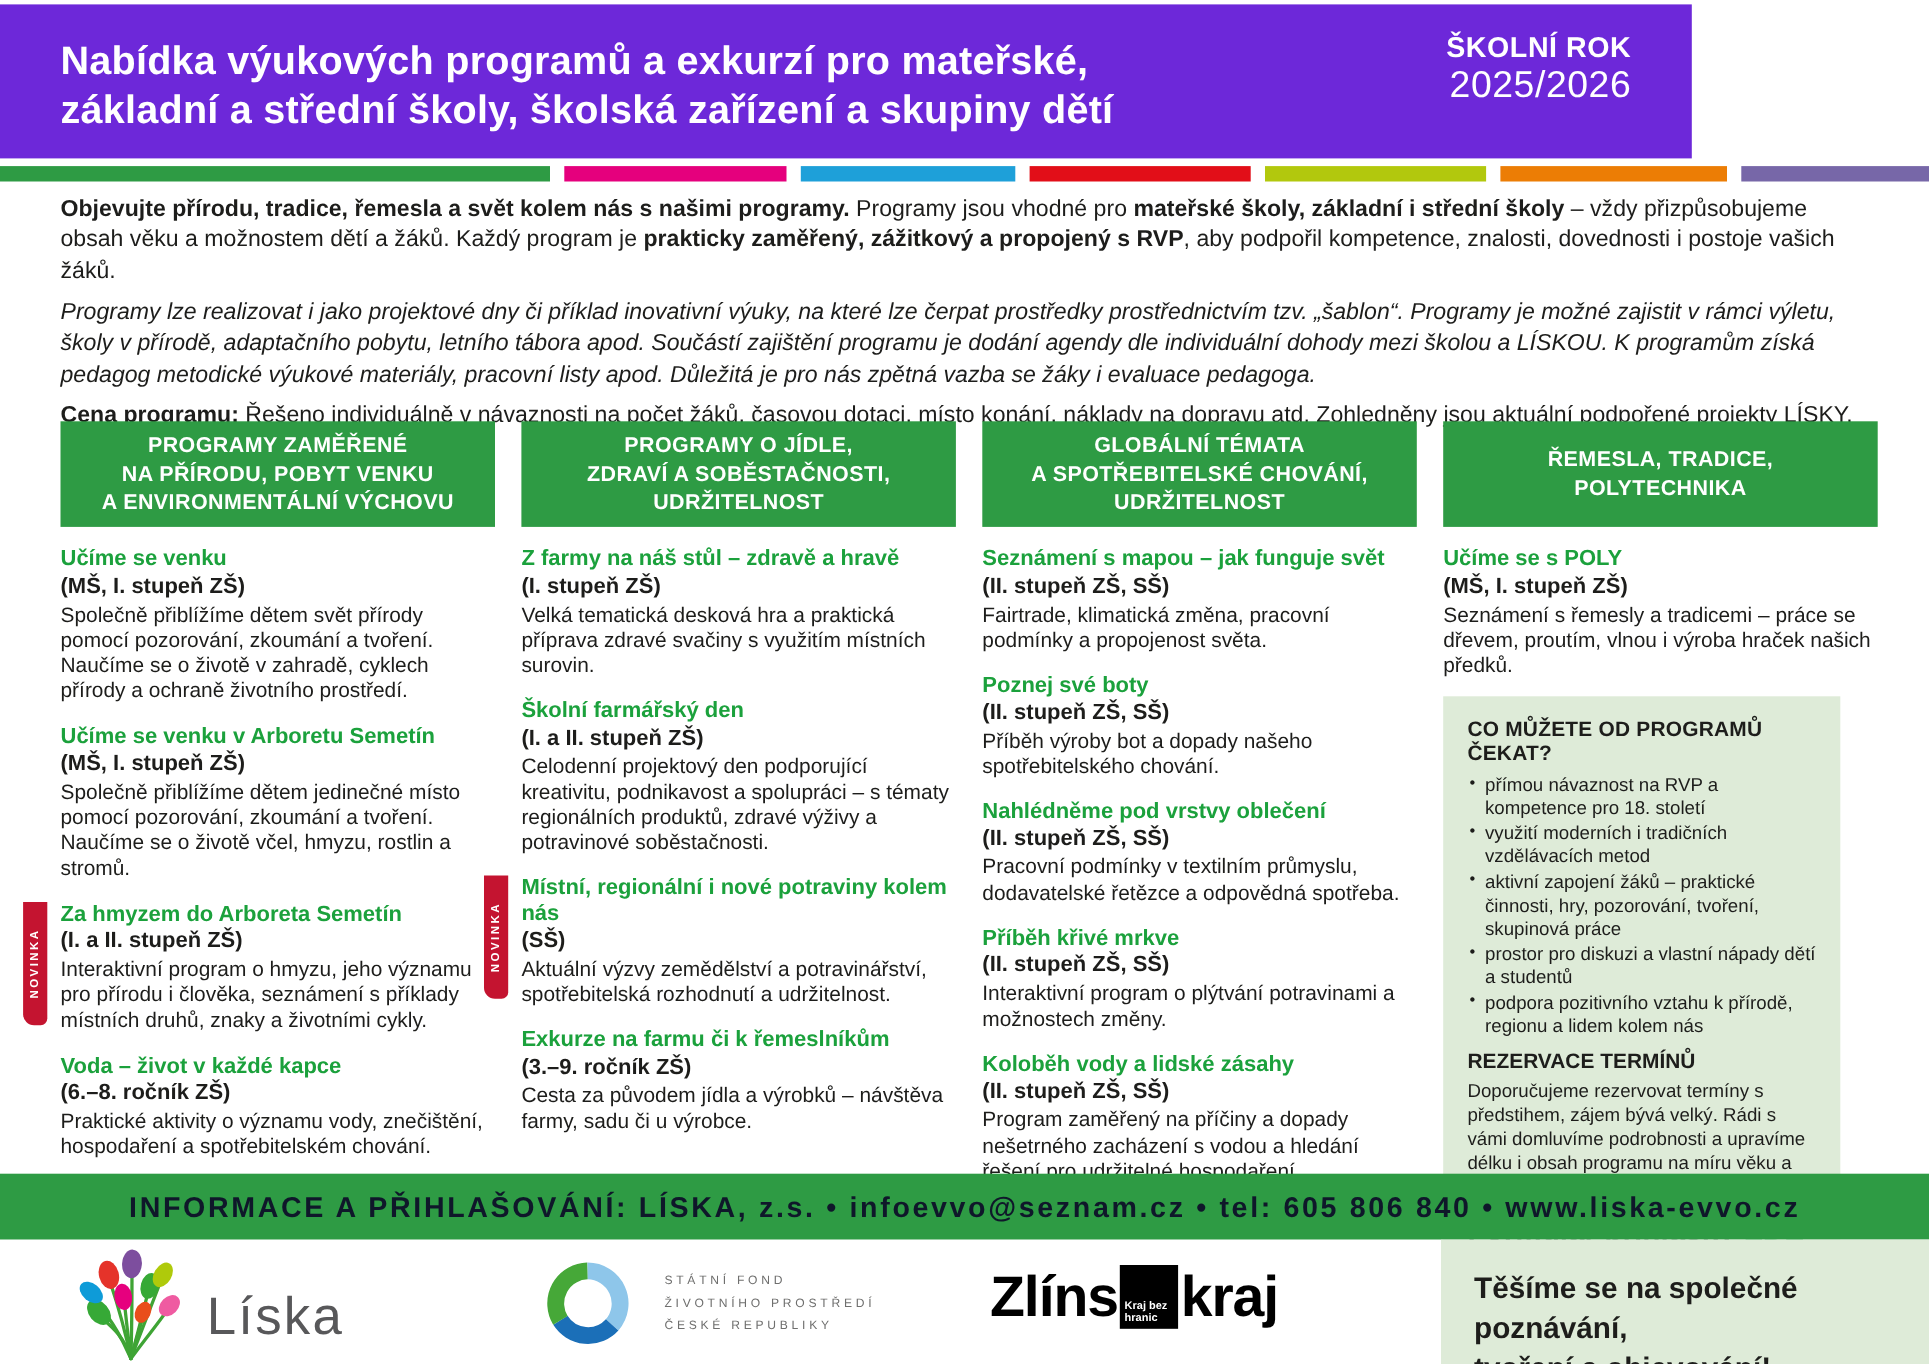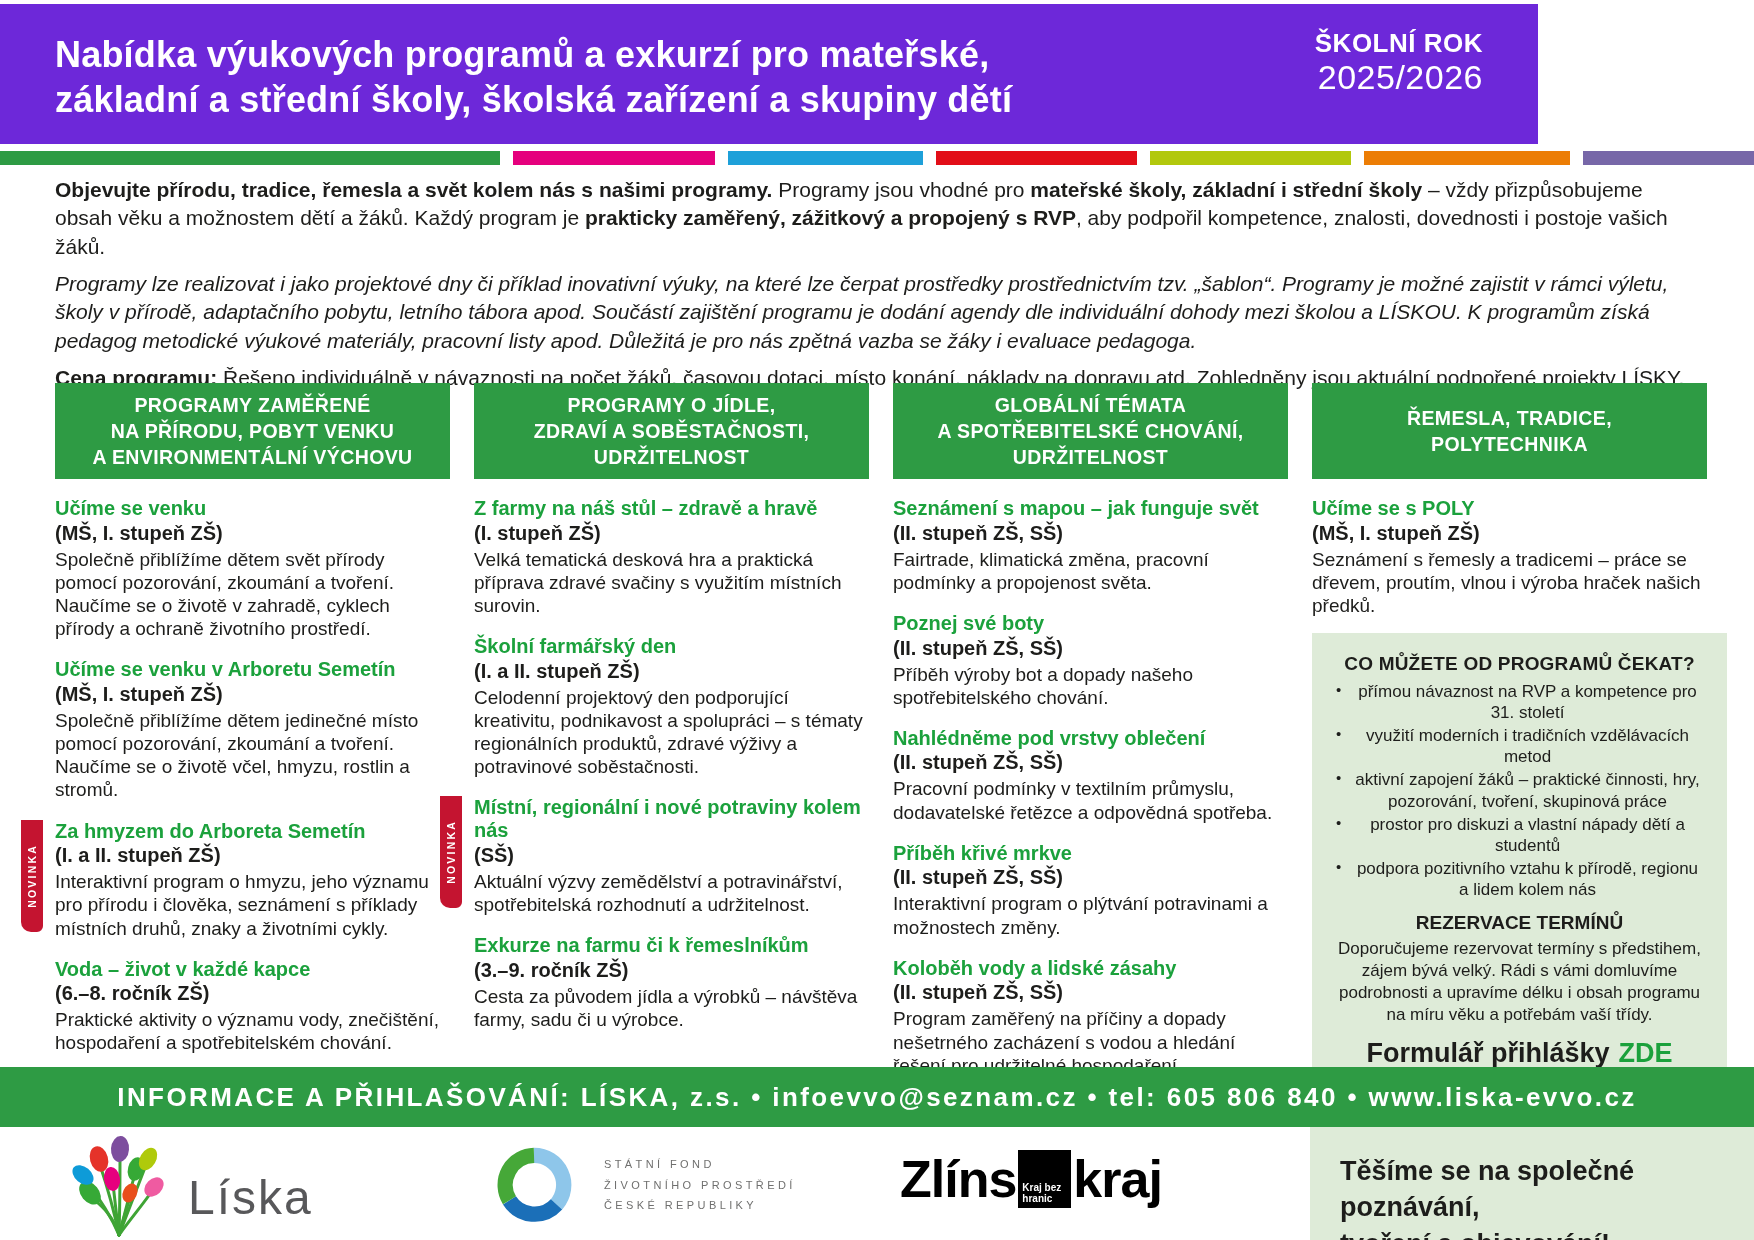--- a/index.html
+++ b/index.html
@@ -39,34 +39,34 @@
   .prog-title { color:#1BA13C; font-weight:700; font-size:20px; line-height:1.13; margin-bottom:2px;margin-top:12px; }
   .prog-grade { font-weight:700; font-size:20px; line-height:1.15; margin-bottom:3px; }
   .prog-desc  { font-size:19px; line-height:1.22; }
 
   .novinka { position:absolute; left:-34px; top:0; width:22px; height:112px; background:#C41430;
              border-radius:0 0 6px 10px; display:flex; align-items:center; justify-content:center; }
   .novinka span { writing-mode:vertical-rl; transform:rotate(180deg); color:#fff; font-size:10.5px;
                   font-weight:700; letter-spacing:2.2px; }
 
   
-  .info-box { margin-top:16px; background:#DEEBD8; padding:20px 22px 18px 22px; width:415px;text-align:center; }
+  .info-box { margin-top:16px; background:#DEEBD8; padding:20px 22px 18px 22px; width:361px; }
   .info-title { font-size:19px; font-weight:700; letter-spacing:0.2px; margin-bottom:6px; }
   .info-box ul { list-style:none; }
   .info-box li { font-size:17px; line-height:1.24; padding-left:16px; position:relative; margin-bottom:2px; }
   .info-box li::before { content:"•"; position:absolute; left:2px; top:0; font-size:15px; }
   .res-title { font-size:19px; font-weight:700; margin-top:12px; margin-bottom:4px; }
   .res-text { font-size:17px; line-height:1.3; }
   .form-line { margin-top:12px; font-size:27px; font-weight:700; }
   .form-link { color:#1BA13C; margin-left:9px; }
 
   
   .footer-band { position:absolute; top:1067px; left:0; width:1754px; height:60px; background:#2E9B44;
                  display:flex; align-items:center; }
-  .footer-band span { width:100%; text-align:center; color:#ffffff; font-weight:700; font-size:26px; letter-spacing:2.4px; }
+  .footer-band span { width:100%; text-align:center; color:#0f172a; font-weight:700; font-size:26px; letter-spacing:2.4px; }
 
   
   .bottom { position:absolute; top:1127px; left:0; width:1754px; height:113px; background:#fff; }
   .liska-logo { position:absolute; left:60px; top:6px; display:flex; align-items:flex-end; }
   .liska-text { font-size:48px; color:#58585A; letter-spacing:2px; margin-left:10px; margin-bottom:12px; }
   .sfzp { position:absolute; left:488px; top:12px; display:flex; align-items:center; gap:24px; }
   .sfzp-text { font-size:11px; letter-spacing:3.4px; color:#6F6F6E; line-height:1.85; }
   .zlin { position:absolute; left:900px; top:22px; display:flex; align-items:center; }
   .zlin-word { font-size:52px; font-weight:700; color:#000; letter-spacing:-1px; }
   .zlin-box { width:53px; height:58px; background:#000; margin:0 2px; display:flex; align-items:flex-end; }
@@ -200,21 +200,21 @@
 POLYTECHNIKA</div>
       <div class="program">
         <div class="prog-title">Učíme se s POLY</div>
         <div class="prog-grade">(MŠ, I. stupeň ZŠ)</div>
         <div class="prog-desc">Seznámení s řemesly a tradicemi – práce se dřevem, proutím, vlnou i výroba hraček našich předků.</div>
       </div>
 
       <div class="info-box">
         <div class="info-title">CO MŮŽETE OD PROGRAMŮ ČEKAT?</div>
         <ul>
-          <li>přímou návaznost na RVP a kompetence pro 31. století</li>
+          <li>přímou návaznost na RVP a kompetence pro 18. století</li>
           <li>využití moderních i tradičních vzdělávacích metod</li>
           <li>aktivní zapojení žáků – praktické činnosti, hry, pozorování, tvoření, skupinová práce</li>
           <li>prostor pro diskuzi a vlastní nápady dětí a studentů</li>
           <li>podpora pozitivního vztahu k přírodě, regionu a lidem kolem nás</li>
         </ul>
         <div class="res-title">REZERVACE TERMÍNŮ</div>
         <div class="res-text">Doporučujeme rezervovat termíny s předstihem, zájem bývá velký. Rádi s vámi domluvíme podrobnosti a upravíme délku i obsah programu na míru věku a potřebám vaší třídy.</div>
         <div class="form-line">
           <span>Formulář přihlášky</span><span class="form-link">ZDE</span>
         </div>

